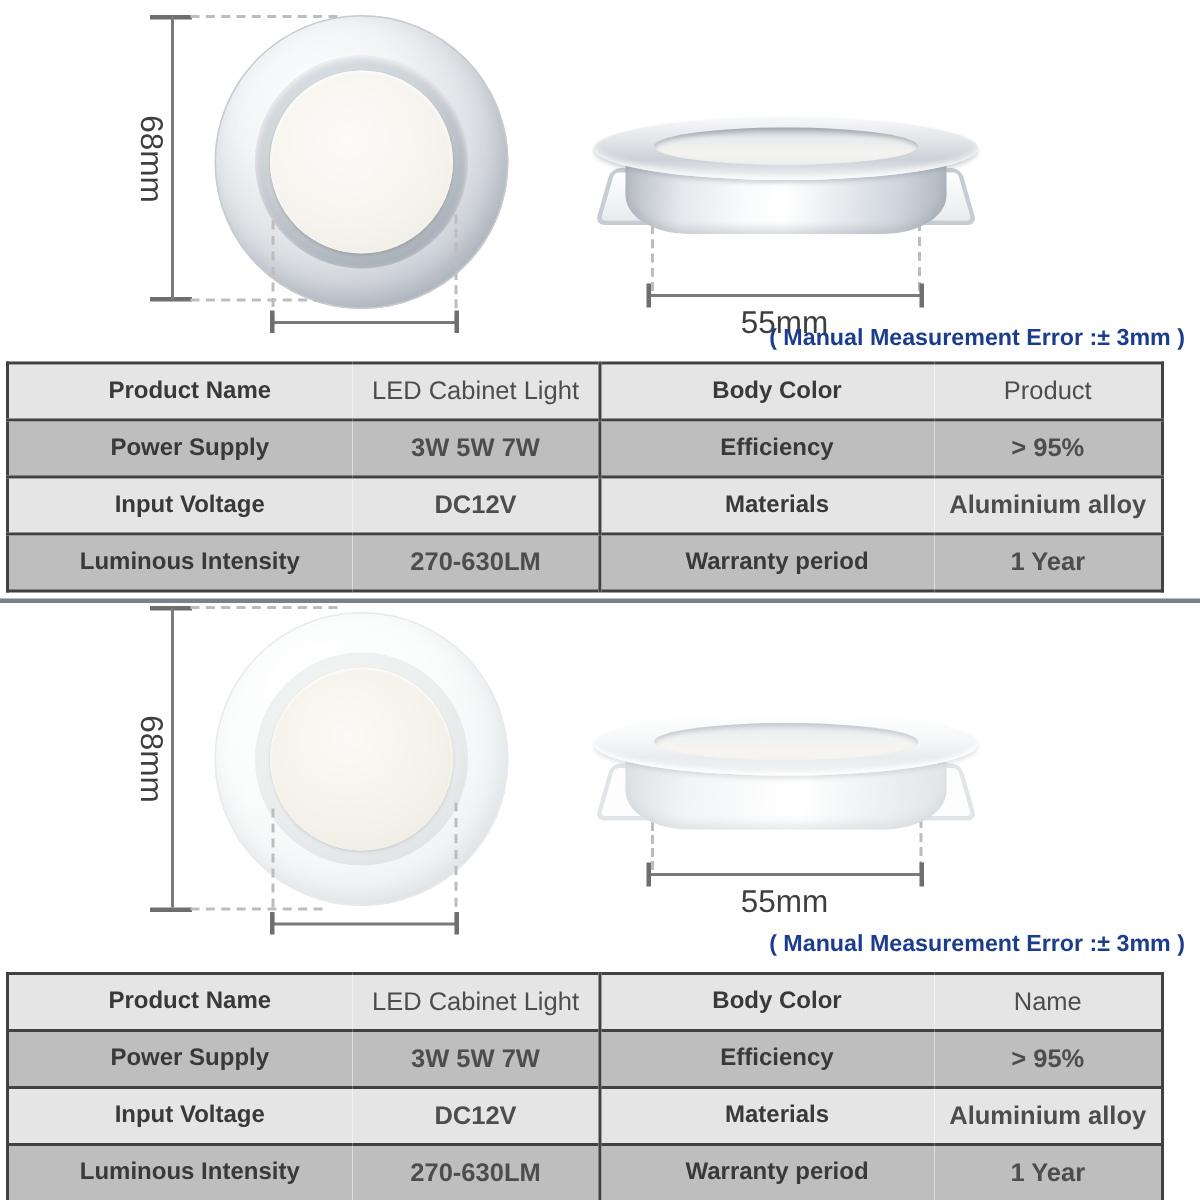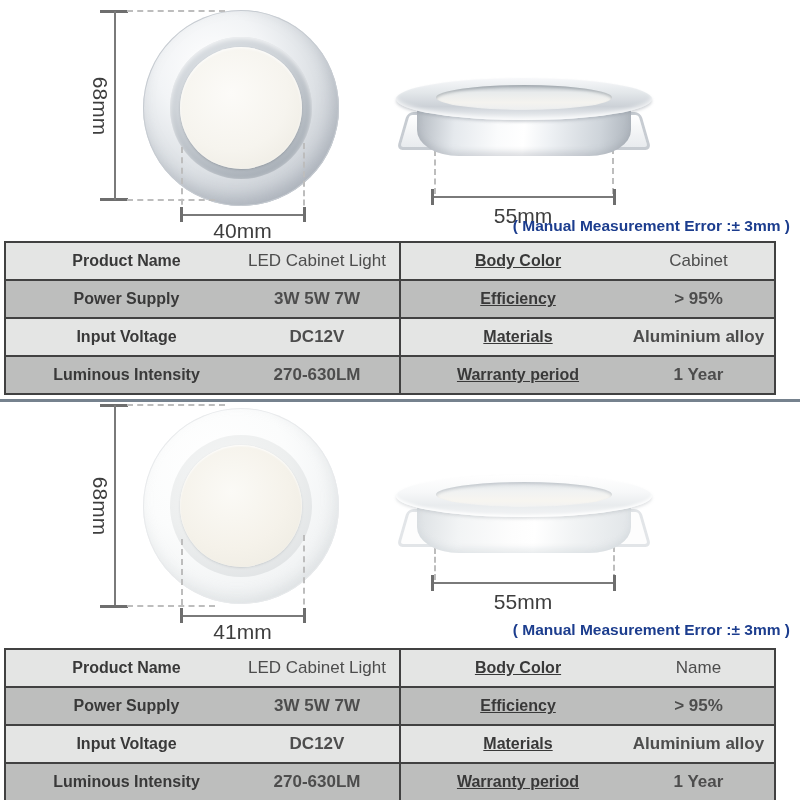--- a/index.html
+++ b/index.html
@@ -65,21 +65,21 @@
   .s-a .note{top:217px;} .s-b .note{top:221px;}
 
   
   .spec{position:absolute;left:4px;width:770px;border-collapse:collapse;table-layout:fixed;
         border:2px solid var(--table-border,#414141);text-align:center;}
   .s-a .spec{top:241px;} .s-b .spec{top:248px;}
   .spec td{height:36px;padding:0;vertical-align:middle;overflow:hidden;white-space:nowrap;}
   .spec tr:nth-child(odd) td{background:var(--row-light,#e4e5e4);}
   .spec tr:nth-child(even) td{background:var(--row-dark,#bdbebd);}
   .spec tr + tr td{border-top:2px solid var(--table-border,#414141);font-weight:bold;}
-  .spec td.l2{border-left:2px solid var(--table-border,#414141);text-decoration:underline;}
+  .spec td.l2{border-left:2px solid var(--table-border,#414141);}
   .spec .lbl{font-weight:bold;font-size:16px;color:#393939;padding-left:12px;}
   .spec .val{font-size:17px;color:#4d4d4d;}
 </style>
 </head>
 <body>
 
 <div class="section s-a">
 
   <div class="fv">
     <div class="fv-bevel"></div>
@@ -91,21 +91,20 @@
   <div class="dim-vline" style="left:114px;top:11px;height:189px;"></div>
   <div class="dash-h" style="left:127px;top:10px;width:98px;"></div>
   <div class="dash-h" style="left:127px;top:199px;width:88px;"></div>
   <div class="dim-label rot" style="left:65px;top:94px;width:70px;">68mm</div>
 
   <div class="dash-v" style="left:181px;top:147px;height:68px;"></div>
   <div class="dash-v" style="left:303px;top:143px;height:72px;"></div>
   <div class="dim-hline" style="left:181px;top:214px;width:123px;"></div>
   <div class="dim-capV" style="left:180px;top:207px;"></div>
   <div class="dim-capV" style="left:303px;top:207px;"></div>
-  <div class="dim-label" style="left:181px;top:219px;width:123px;">40mm</div>
 
   <div class="sv">
     <div class="sv-tab l"></div>
     <div class="sv-tab r"></div>
     <div class="sv-body"></div>
     <div class="sv-flange"></div>
     <div class="sv-opening"></div>
   </div>
 
   <div class="dash-v" style="left:434px;top:150px;height:44px;"></div>
@@ -122,21 +121,21 @@
         <col style="width:230px">
         <col style="width:165px">
         <col style="width:223px">
         <col style="width:152px">
       </colgroup>
     <tbody>
       <tr>
         <td class="lbl">Product Name</td>
         <td class="val">LED Cabinet Light</td>
         <td class="lbl l2">Body Color</td>
-        <td class="val">Cabinet</td>
+        <td class="val">Product</td>
       </tr>
       <tr>
         <td class="lbl">Power Supply</td>
         <td class="val">3W 5W 7W</td>
         <td class="lbl l2">Efficiency</td>
         <td class="val">&gt; 95%</td>
       </tr>
       <tr>
         <td class="lbl">Input Voltage</td>
         <td class="val">DC12V</td>
@@ -167,21 +166,20 @@
   <div class="dim-vline" style="left:114px;top:5px;height:200px;"></div>
   <div class="dash-h" style="left:127px;top:4px;width:98px;"></div>
   <div class="dash-h" style="left:127px;top:205px;width:88px;"></div>
   <div class="dim-label rot" style="left:65px;top:94px;width:70px;">68mm</div>
 
   <div class="dash-v" style="left:181px;top:139px;height:76px;"></div>
   <div class="dash-v" style="left:303px;top:135px;height:80px;"></div>
   <div class="dim-hline" style="left:181px;top:215px;width:123px;"></div>
   <div class="dim-capV" style="left:180px;top:208px;"></div>
   <div class="dim-capV" style="left:303px;top:208px;"></div>
-  <div class="dim-label" style="left:181px;top:220px;width:123px;">41mm</div>
 
   <div class="sv">
     <div class="sv-tab l"></div>
     <div class="sv-tab r"></div>
     <div class="sv-body"></div>
     <div class="sv-flange"></div>
     <div class="sv-opening"></div>
   </div>
 
   <div class="dash-v" style="left:434px;top:148px;height:32px;"></div>

